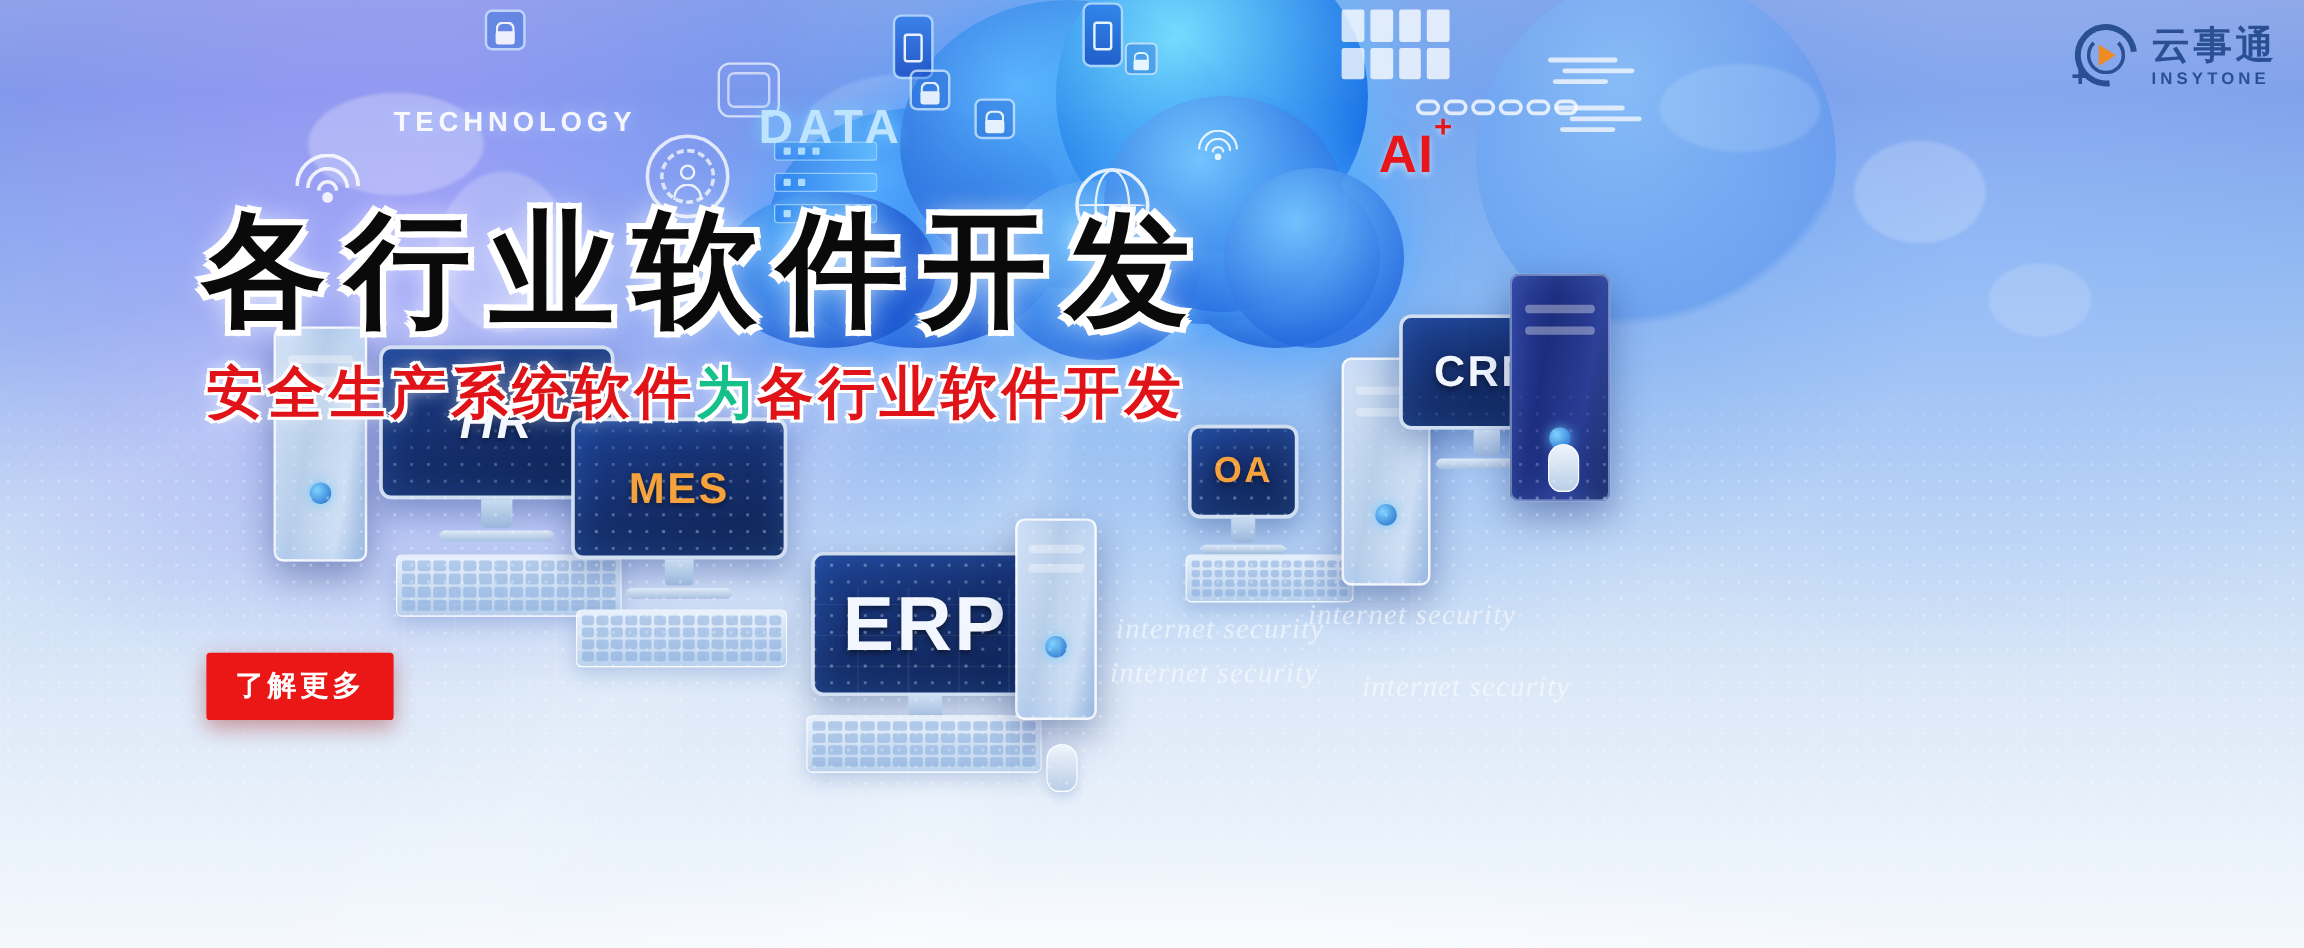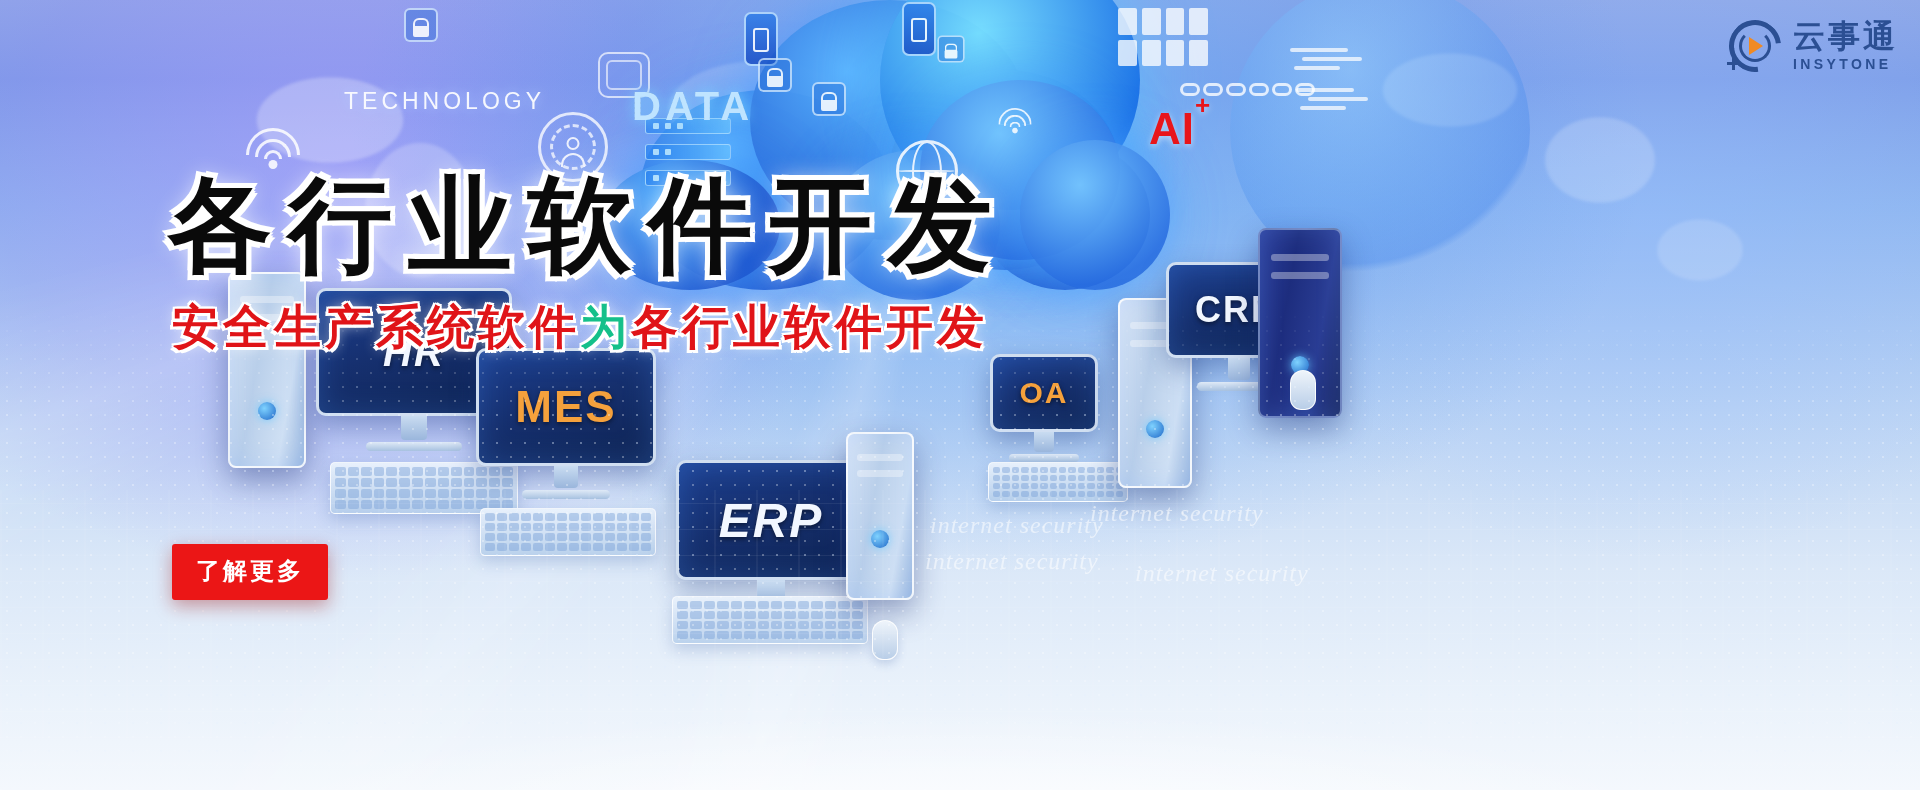--- a/index.html
+++ b/index.html
@@ -209,23 +209,24 @@
     background:linear-gradient(180deg, rgba(235,243,252,.92), rgba(180,205,234,.85));
     border:1px solid rgba(255,255,255,.8);
     box-shadow:0 6px 16px rgba(40,80,160,.22); pointer-events:none;
     display:grid; grid-template-columns:repeat(14,1fr); grid-template-rows:repeat(4,1fr);
     gap:2px; padding:4px;
   }
   .keyboard i { background:rgba(120,160,215,.45); border-radius:2px; }
 
   
   .label-technology {
-    position:absolute; left:344px; top:88px; font-size:23px; letter-spacing:4px;
+    position:absolute; left:328px; top:88px; font-size:23px; letter-spacing:4px;
     color:#ffffff; opacity:.92; text-shadow:0 0 12px rgba(180,210,255,.9);
     pointer-events:none;
+    font-weight:bold;
   }
   .label-data {
     position:absolute; left:632px; top:84px; font-size:40px; letter-spacing:4px;
     font-weight:bold; color:#bfe4ff;
     text-shadow:0 0 14px rgba(120,210,255,.95);
     background-image:repeating-linear-gradient(0deg, rgba(0,0,0,.35) 0 2px, transparent 2px 5px);
     -webkit-background-clip:text; background-clip:text;
     pointer-events:none;
   }
   .label-ai {
@@ -275,21 +276,21 @@
   .cta {
     position:absolute; left:172px; top:544px;
     background:#eb1616; color:#fff; border:none; cursor:pointer;
     font-family:"DejaVu Sans", sans-serif;
     font-size:24px; font-weight:bold; letter-spacing:3px;
     padding:11px 24px 13px; border-radius:3px;
     box-shadow:0 6px 18px rgba(160,20,20,.4);
   }
 
   
-  .logo { position:absolute; right:22px; top:20px; display:flex; gap:12px; }
+  .logo { position:absolute; right:22px; top:20px; display:flex; align-items:center; gap:12px; }
   .logo .mark { position:relative; width:52px; height:52px; }
   .logo .mark .ring {
     position:absolute; inset:0; border-radius:50%;
     border:5px solid #2b4f93; border-right-color:transparent;
     transform:rotate(38deg);
   }
   .logo .mark .ring2 {
     position:absolute; inset:10px; border-radius:50%;
     border:3px solid #2b4f93; border-top-color:transparent;
   }
@@ -479,21 +480,21 @@
       <i></i>
       <i></i>
       <i></i>
       <i></i>
       <i></i>
       <i></i>
   </div>
 
   <div class="monitor" style="left:476px; top:348px;">
     <div class="screen" style="width:180px; height:118px;">
-      <span style="font-size:44px; color:#f5a13c;">MES</span>
+      <span style="font-size:36px; color:#f5a13c;">MES</span>
     </div>
     <div class="stand" style="width:24px; height:22px;"></div>
     <div class="base" style="width:88px; height:9px;"></div>
   </div>
   <div class="keyboard" style="left:480px; top:508px; width:176px; height:48px;">
     <i></i>
       <i></i>
       <i></i>
       <i></i>
       <i></i>
@@ -545,21 +546,21 @@
       <i></i>
       <i></i>
       <i></i>
       <i></i>
       <i></i>
       <i></i>
   </div>
 
   <div class="monitor" style="left:676px; top:460px;">
     <div class="screen" style="width:190px; height:120px;">
-      <span style="font-size:48px;font-style:italic;">ERP</span>
+      <span style="font-size:64px;">ERP</span>
     </div>
     <div class="stand" style="width:28px; height:28px;"></div>
     <div class="base" style="width:110px; height:11px;"></div>
   </div>
   <div class="keyboard" style="left:672px; top:596px; width:196px; height:48px;">
     <i></i>
       <i></i>
       <i></i>
       <i></i>
       <i></i>
@@ -617,21 +618,21 @@
   </div>
 
   <div class="tower light" style="left:846px; top:432px; width:68px; height:168px;">
     <div class="slot" style="top:20px;"></div>
       <div class="slot" style="top:36px;"></div>
     <div class="pwr" style="top:96px;"></div>
   </div>
   <div class="mouse" style="left:872px; top:620px;"></div>
 
   <div class="monitor" style="left:990px; top:354px;">
-    <div class="screen" style="width:108px; height:78px;text-align:center;">
+    <div class="screen" style="width:92px; height:78px;text-align:center;">
       <span style="font-size:30px; color:#f5a13c;">OA</span>
     </div>
     <div class="stand" style="width:20px; height:20px;"></div>
     <div class="base" style="width:70px; height:8px;"></div>
   </div>
   <div class="keyboard" style="left:988px; top:462px; width:140px; height:40px;">
     <i></i>
       <i></i>
       <i></i>
       <i></i>

